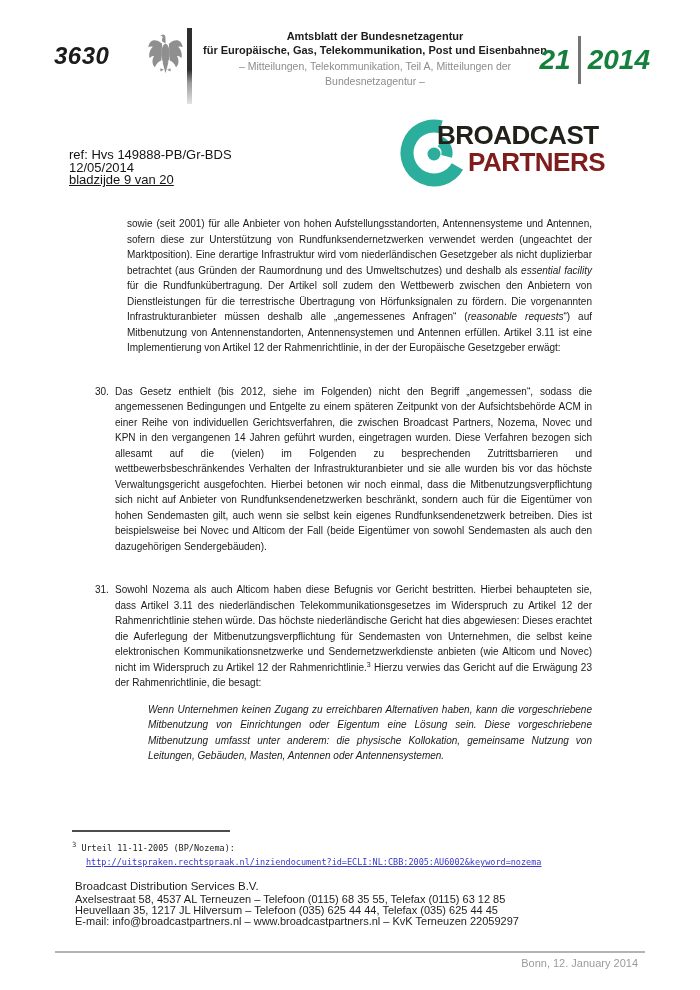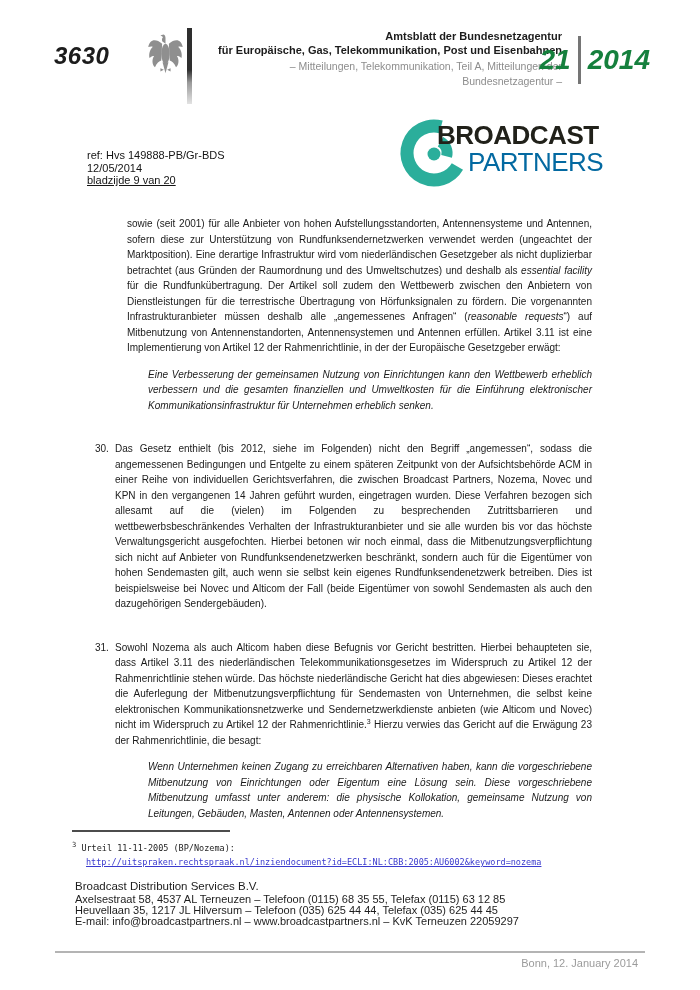--- a/index.html
+++ b/index.html
@@ -14,37 +14,37 @@
     position:absolute; left:54px; top:42px;
     font-size:24px; font-weight:bold; font-style:italic; color:#1c1c1c;
     letter-spacing:0.5px;
   }
   .eagle { position:absolute; left:147px; top:27px; width:37px; height:52px; }
   .head-vbar {
     position:absolute; left:187px; top:28px; width:5px; height:76px;
     background:linear-gradient(#2e2e2e 0%, #2e2e2e 55%, #9a9a9a 72%, #e3e3e3 100%);
   }
   .head-center {
-    position:absolute; left:212px; top:29px; width:350px; text-align:right;
+    position:absolute; left:200px; top:29px; width:350px; text-align:center;
   }
   .head-center .t1 { font-size:11px; font-weight:bold; color:#1c1c1c; line-height:14px; }
   .head-center .t2 { font-size:11px; font-weight:bold; color:#1c1c1c; line-height:14px; }
   .head-center .t3 { font-size:10.5px; color:#8d8d8d; line-height:15px; margin-top:2px; }
   .issue {
     position:absolute; right:50px; top:36px; display:flex; align-items:center;
     font-size:28px; font-weight:bold; font-style:italic; color:#15803d;
   }
   .issue .ibar { width:3px; height:48px; background:#757575; margin:0 7px; }
   
-  .refblock { position:absolute; left:87px; top:149px; font-size:11px; line-height:12.5px; color:#141414; }
+  .refblock { position:absolute; left:69px; top:149px; font-size:13px; line-height:12.5px; color:#141414; }
   .refblock .u { text-decoration:underline; }
   
   .logo-mark { position:absolute; left:397px; top:113px; width:80px; height:80px; }
   .logo-line1 { position:absolute; left:437px; top:120px; font-size:26px; font-weight:bold; color:#21211a; letter-spacing:-0.5px; }
-  .logo-line2 { position:absolute; left:468px; top:147px; font-size:26px; font-weight:normal; color:#0369a1; letter-spacing:-0.5px; }
+  .logo-line2 { position:absolute; left:468px; top:147px; font-size:26px; font-weight:bold; color:#7f1d1d; letter-spacing:-0.5px; }
   
   .content {
     position:absolute; left:95px; top:216px; width:497px;
     font-size:10px; line-height:15.5px; text-align:justify; color:#1a1a1a;
   }
   .content sup { font-size:7px; line-height:0; }
   .intro { margin-left:32px; }
   .bquote { margin:11px 0 11px 53px; font-style:italic; }
   .nitem { display:flex; margin-top:28px; }
   .nitem .num { flex:none; width:20px; text-align:left; }
@@ -104,21 +104,20 @@
     <path d="M44,13.9 A27,27 0 1 0 60.4,53.5" stroke="#2bae9b" stroke-width="13" fill="none"></path>
     <path d="M43.5,28.7 A13,13 0 0 1 49.6,43.4" stroke="#2bae9b" stroke-width="11" fill="none"></path>
     <circle cx="37" cy="41" r="6.5" fill="#2bae9b"></circle>
   </svg>
   <div class="logo-line1">BROADCAST</div>
   <div class="logo-line2">PARTNERS</div>
 
   <div class="content">
     <div class="intro">sowie (seit 2001) für alle Anbieter von hohen Aufstellungsstandorten, Antennensysteme und Antennen, sofern diese zur Unterstützung von Rundfunksendernetzwerken verwendet werden (ungeachtet der Marktposition). Eine derartige Infrastruktur wird vom niederländischen Gesetzgeber als nicht duplizierbar betrachtet (aus Gründen der Raumordnung und des Umweltschutzes) und deshalb als <i>essential facility</i> für die Rundfunkübertragung. Der Artikel soll zudem den Wettbewerb zwischen den Anbietern von Dienstleistungen für die terrestrische Übertragung von Hörfunksignalen zu fördern. Die vorgenannten Infrastrukturanbieter müssen deshalb alle „angemessenes Anfragen“ (<i>reasonable requests</i>“) auf Mitbenutzung von Antennenstandorten, Antennensystemen und Antennen erfüllen. Artikel 3.11 ist eine Implementierung von Artikel 12 der Rahmenrichtlinie, in der der Europäische Gesetzgeber erwägt:</div>
 
-    <div class="bquote">Eine Verbesserung der gemeinsamen Nutzung von Einrichtungen kann den Wettbewerb erheblich verbessern und die gesamten finanziellen und Umweltkosten für die Einführung elektronischer Kommunikationsinfrastruktur für Unternehmen erheblich senken.</div>
 
     <div class="nitem">
       <div class="num">30.</div>
       <div class="itxt">Das Gesetz enthielt (bis 2012, siehe im Folgenden) nicht den Begriff „angemessen“, sodass die angemessenen Bedingungen und Entgelte zu einem späteren Zeitpunkt von der Aufsichtsbehörde ACM in einer Reihe von individuellen Gerichtsverfahren, die zwischen Broadcast Partners, Nozema, Novec und KPN in den vergangenen 14 Jahren geführt wurden, eingetragen wurden. Diese Verfahren bezogen sich allesamt auf die (vielen) im Folgenden zu besprechenden Zutrittsbarrieren und wettbewerbsbeschränkendes Verhalten der Infrastrukturanbieter und sie alle wurden bis vor das höchste Verwaltungsgericht ausgefochten.  Hierbei betonen wir noch einmal, dass die Mitbenutzungsverpflichtung sich nicht auf Anbieter von Rundfunksendenetzwerken beschränkt, sondern auch für die Eigentümer von hohen Sendemasten gilt, auch wenn sie selbst kein eigenes Rundfunksendenetzwerk betreiben. Dies ist beispielsweise bei Novec und Alticom der Fall (beide Eigentümer von sowohl Sendemasten als auch den dazugehörigen Sendergebäuden).</div>
     </div>
 
     <div class="nitem">
       <div class="num">31.</div>
       <div class="itxt">Sowohl Nozema als auch Alticom haben diese Befugnis vor Gericht bestritten. Hierbei behaupteten sie, dass Artikel 3.11 des niederländischen Telekommunikationsgesetzes im Widerspruch zu Artikel 12 der Rahmenrichtlinie stehen würde. Das höchste niederländische Gericht hat dies abgewiesen: Dieses erachtet die Auferlegung der Mitbenutzungsverpflichtung für Sendemasten von Unternehmen, die selbst keine elektronischen Kommunikationsnetzwerke und Sendernetzwerkdienste anbieten (wie Alticom und Novec) nicht im Widerspruch zu Artikel 12 der Rahmenrichtlinie.<sup>3</sup> Hierzu verwies das Gericht auf die Erwägung 23 der Rahmenrichtlinie, die besagt:</div>
     </div>

